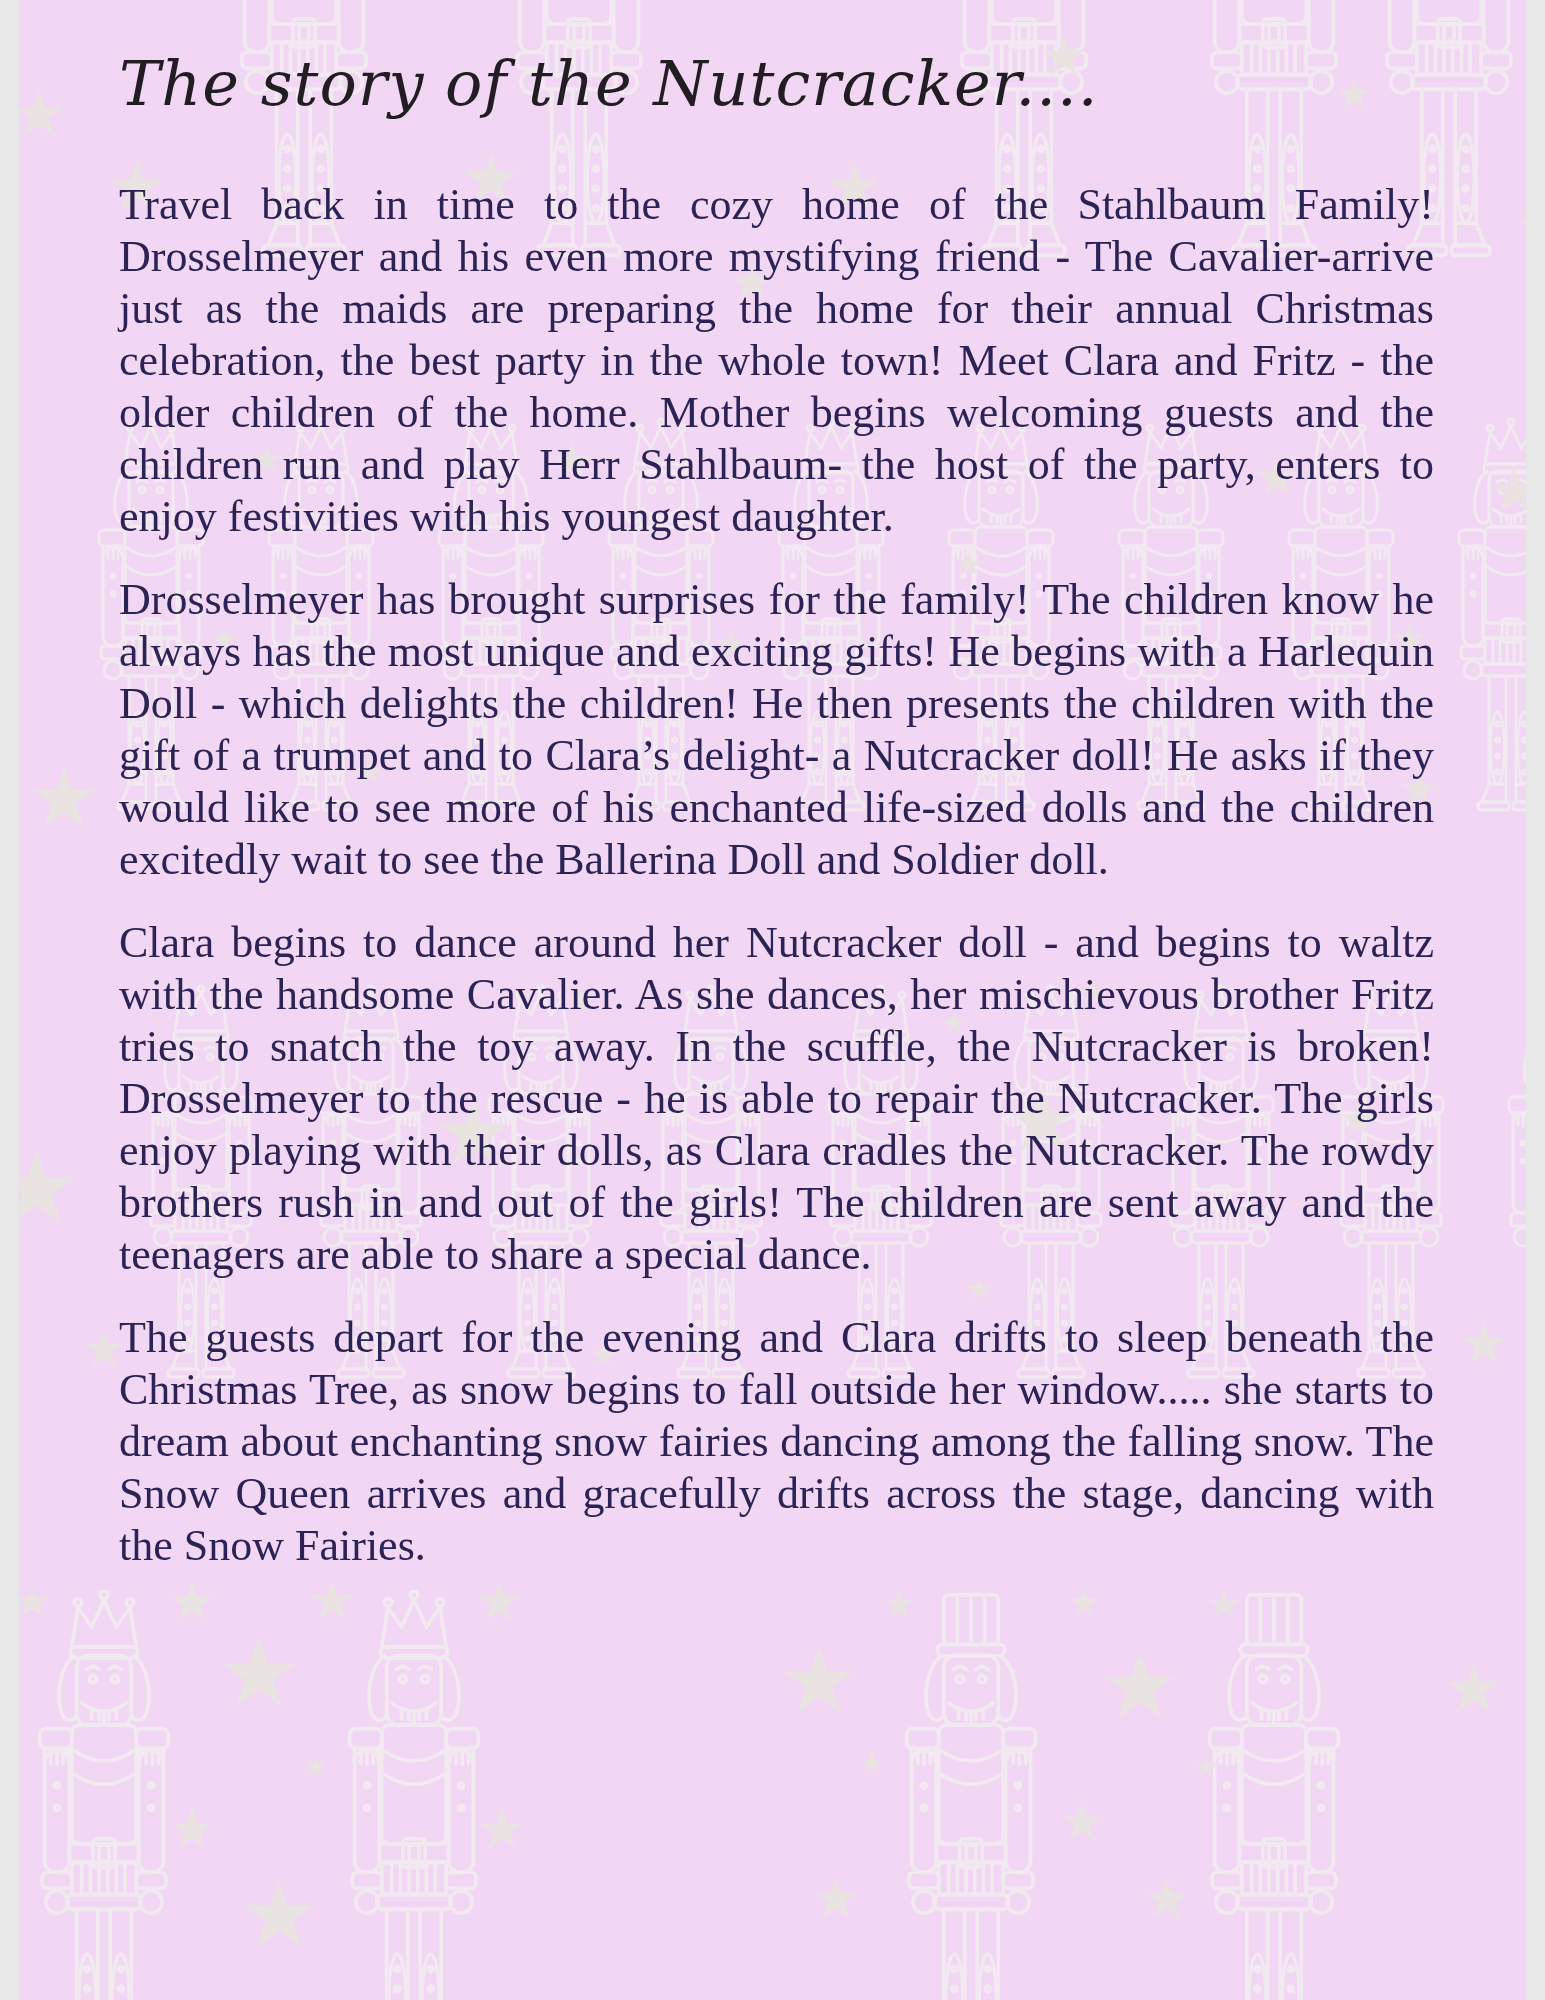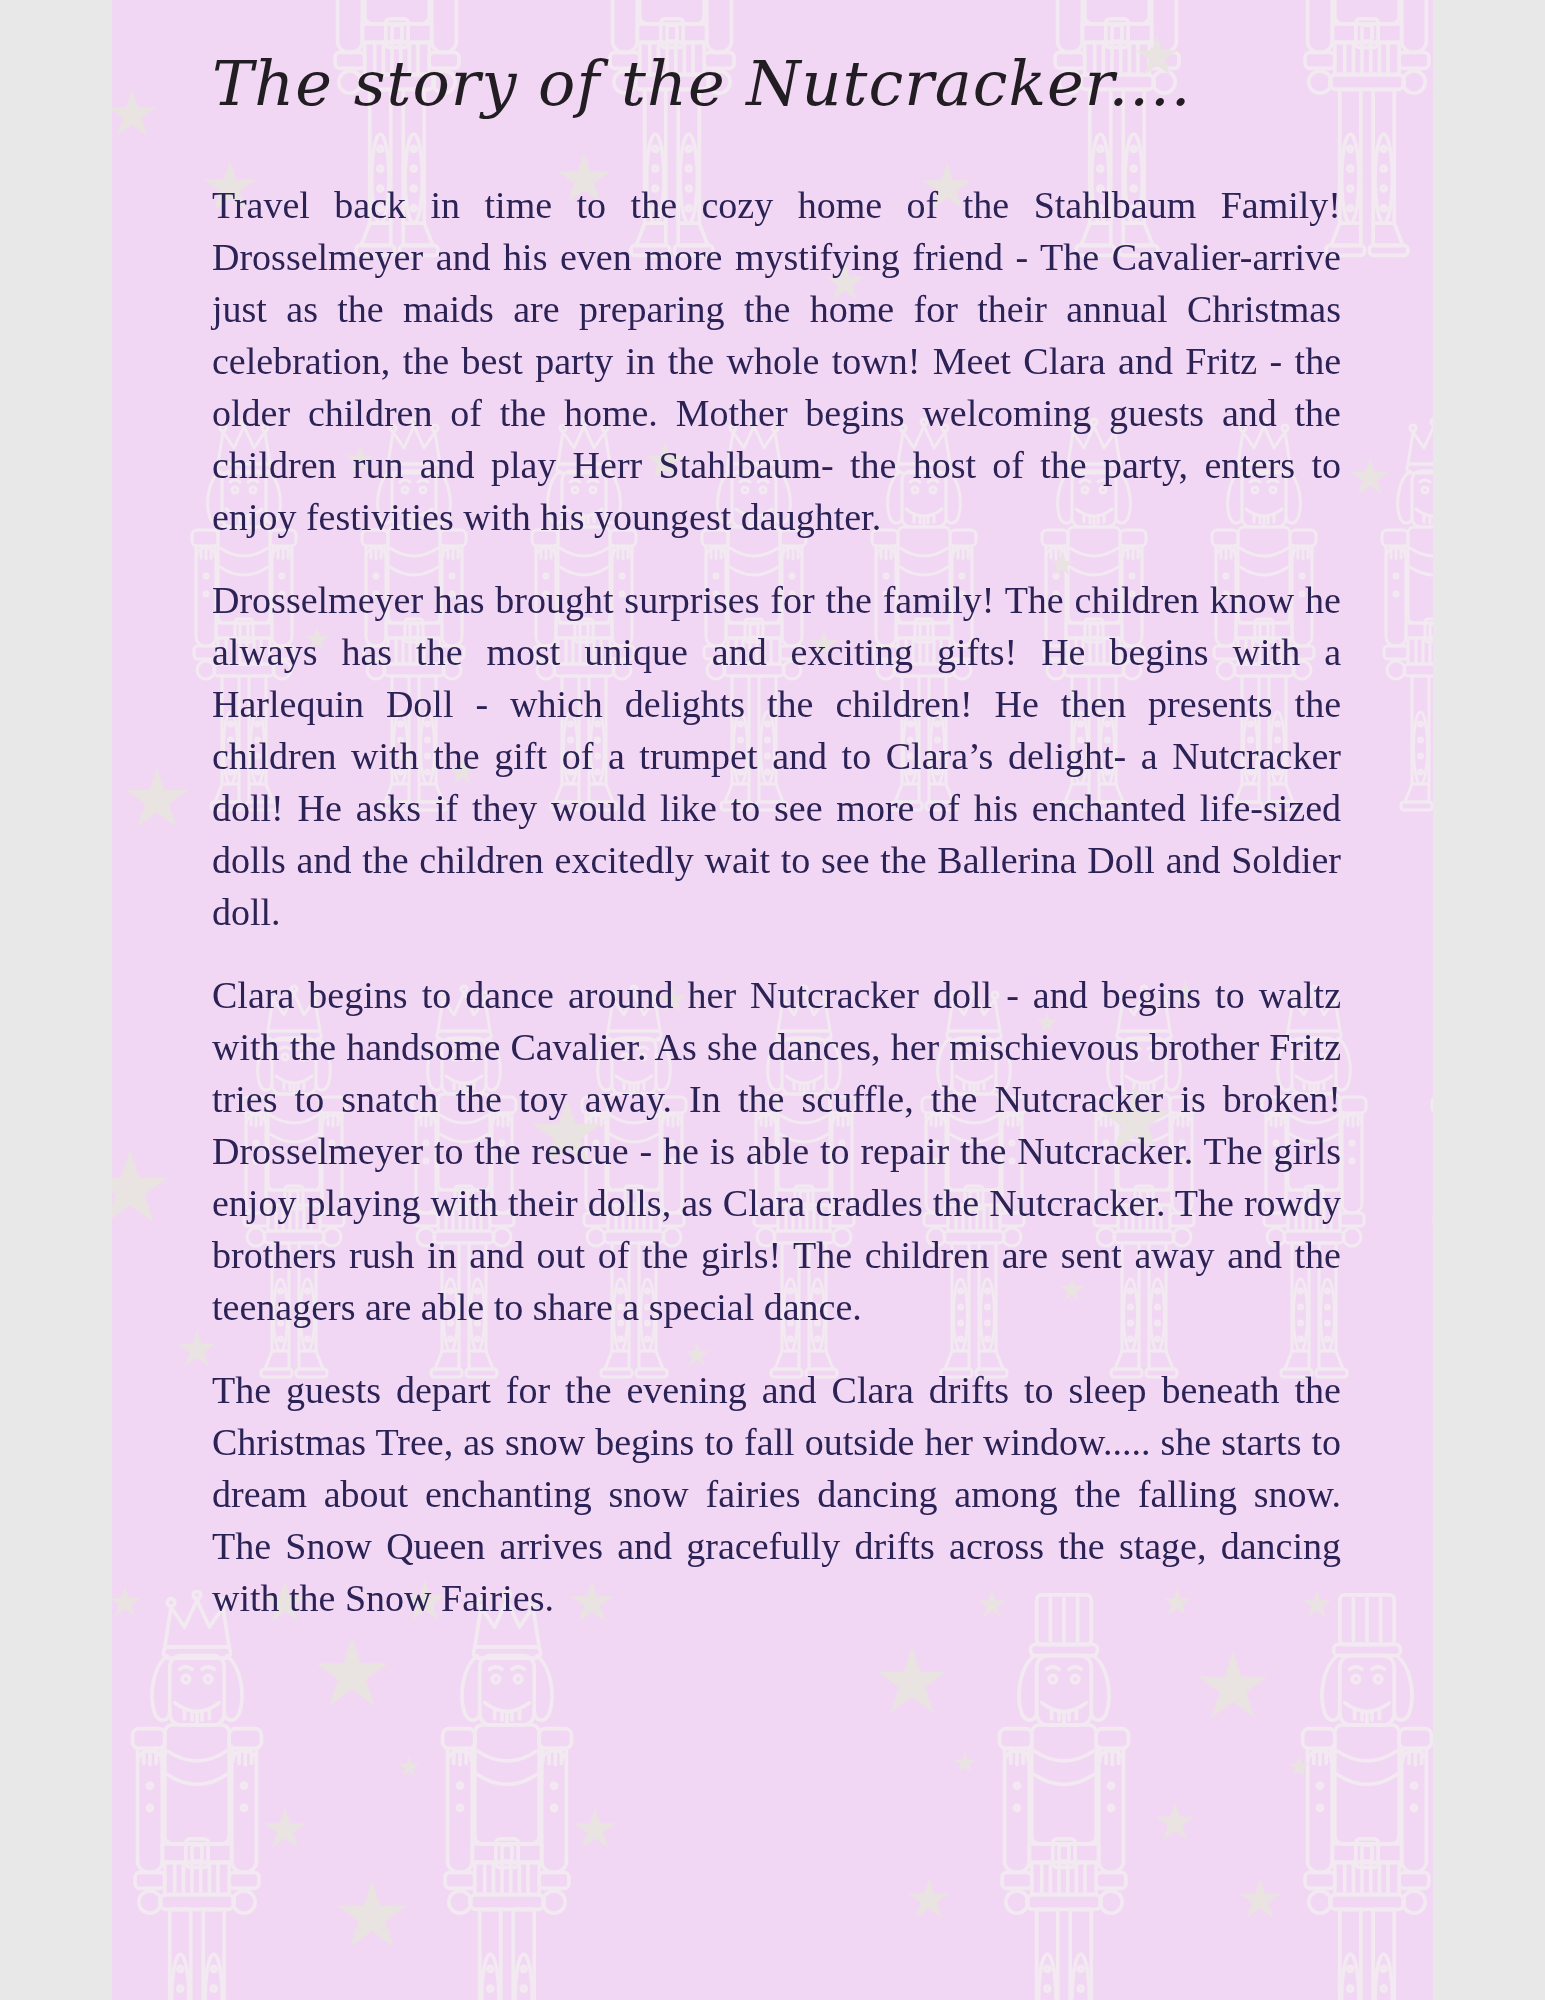--- a/index.html
+++ b/index.html
@@ -7,21 +7,21 @@
     --body-text:#2b2355;
     --heading-text:#262051;
     --title-text:#211d23;
     --pattern-outline:#f2e9f1;
     --star-fill:#e9e4e1;
   }
   *{margin:0;padding:0;box-sizing:border-box;}
   html,body{background:#e8e8e8;}
   .page{
     position:relative;
-    width:1321px;height:2000px;
+    width:1507px;height:2000px;
     margin:0 auto;
     background:var(--background);
     overflow:hidden;
     font-family:"Liberation Serif", serif;
   }
   .pattern-layer{
     position:absolute;left:0;top:0;width:1545px;height:2000px;
     display:block;
   }
   .fig{stroke:var(--pattern-outline);fill:none;stroke-width:3;}
@@ -49,21 +49,21 @@
     font-size:57px;
     letter-spacing:2px;
     color:var(--heading-text);
     border-bottom:6px solid var(--heading-text);
     padding:0 6px 3px 6px;
   }
   .story{
     margin-top:54px;
   }
   .story p{
-    font-size:38px;
+    font-size:44px;
     line-height:52px;
     text-align:justify;
     color:var(--body-text);
     margin-bottom:31px;
   }
 </style>
 </head>
 <body>
 
 <div class="page">

